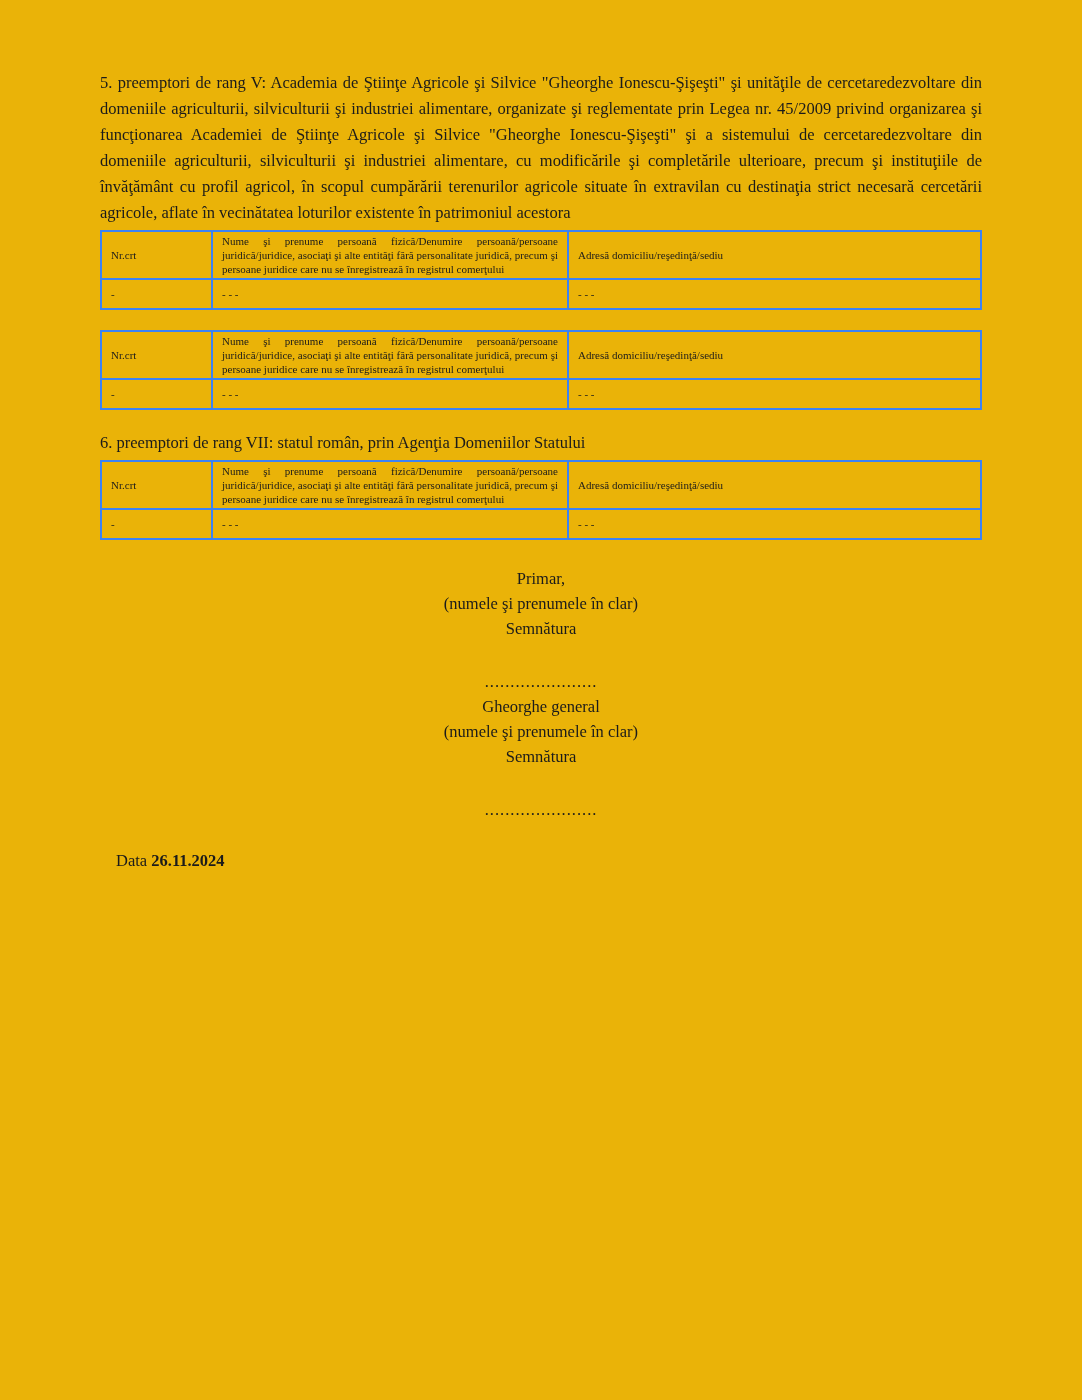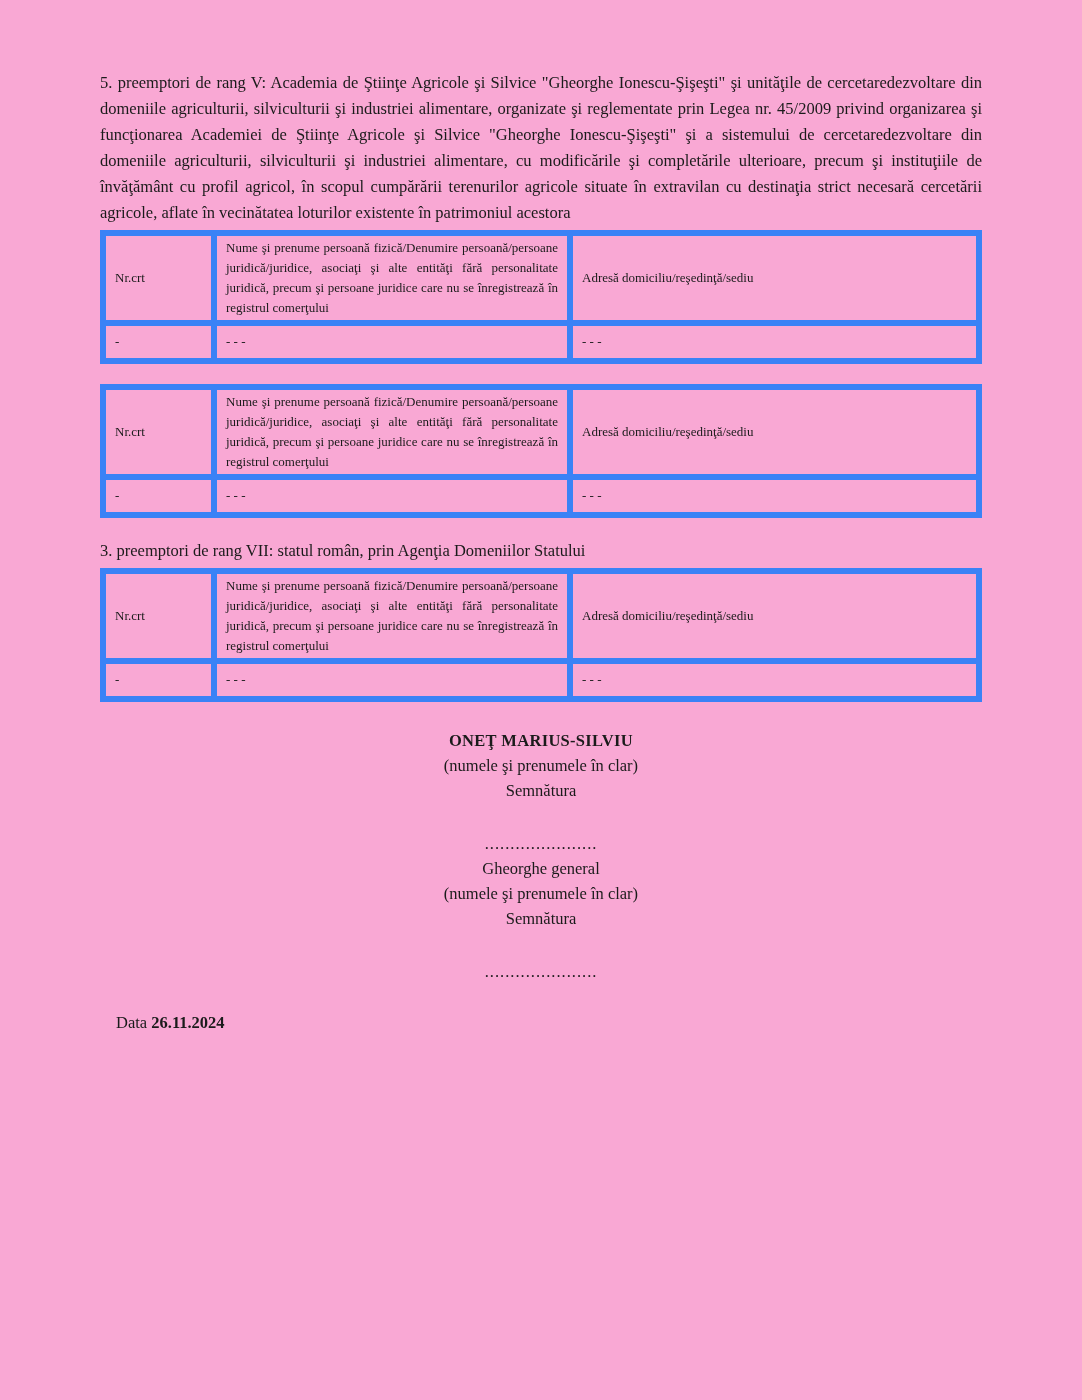--- a/index.html
+++ b/index.html
@@ -5,45 +5,45 @@
   * { box-sizing: border-box; }
   html, body {
     margin: 0;
     padding: 0;
     background: #ffffff;
   }
   .page {
     position: relative;
     width: 1082px;
     height: 1400px;
-    background: #f9a8d4;
+    background: #eab308;
     padding: 70px 100px 0 100px;
     font-family: "Liberation Serif", "DejaVu Serif", serif;
     font-size: 16.5px;
     line-height: 26px;
     color: #1b1b1b;
     overflow: hidden;
   }
   .block { margin-bottom: 20px; }
   .para {
     margin: 0;
     text-align: justify;
   }
   .ptable {
     width: 100%;
     border-collapse: collapse;
     table-layout: fixed;
     margin-top: 4px;
     border: 2px solid #1c1c1c;
   }
   .ptable td {
-    border: 6px solid #3b82f6;
+    border: 2px solid #3b82f6;
     padding: 2px 9px;
-    font-size: 13px;
-    line-height: 20px;
+    font-size: 11px;
+    line-height: 14px;
     vertical-align: middle;
     overflow: hidden;
   }
   .ptable tr.head td.c2 { text-align: justify; }
   .ptable tr.data td { height: 30px; padding: 6px 9px; }
   .sig {
     text-align: center;
     margin-top: 26px;
   }
   .sig p {
@@ -108,21 +108,21 @@
         <tr class="data">
           <td class="c1">-</td>
           <td class="c2">- - -</td>
           <td class="c3">- - -</td>
         </tr>
       </tbody>
     </table>
   </section>
 
   <section class="block">
-    <p class="para">3. preemptori de rang VII: statul român, prin Agenţia Domeniilor Statului</p>
+    <p class="para">6. preemptori de rang VII: statul român, prin Agenţia Domeniilor Statului</p>
     <table class="ptable">
       <colgroup>
           <col style="width:111px">
           <col style="width:356px">
           <col>
         </colgroup>
       <tbody>
         <tr class="head">
           <td class="c1">Nr.crt</td>
           <td class="c2">Nume şi prenume persoană fizică/Denumire persoană/persoane juridică/juridice, asociaţi şi alte entităţi fără personalitate juridică, precum şi persoane juridice care nu se înregistrează în registrul comerţului</td>
@@ -131,21 +131,21 @@
         <tr class="data">
           <td class="c1">-</td>
           <td class="c2">- - -</td>
           <td class="c3">- - -</td>
         </tr>
       </tbody>
     </table>
   </section>
 
   <div class="sig">
-    <p class="bold-name">ONEŢ MARIUS-SILVIU</p>
+    <p>Primar,</p>
     <p>(numele şi prenumele în clar)</p>
     <p>Semnătura</p>
     <p class="dots">......................</p>
     <p>Gheorghe general</p>
     <p>(numele şi prenumele în clar)</p>
     <p>Semnătura</p>
     <p class="dots">......................</p>
   </div>
 
   <p class="date-line">

